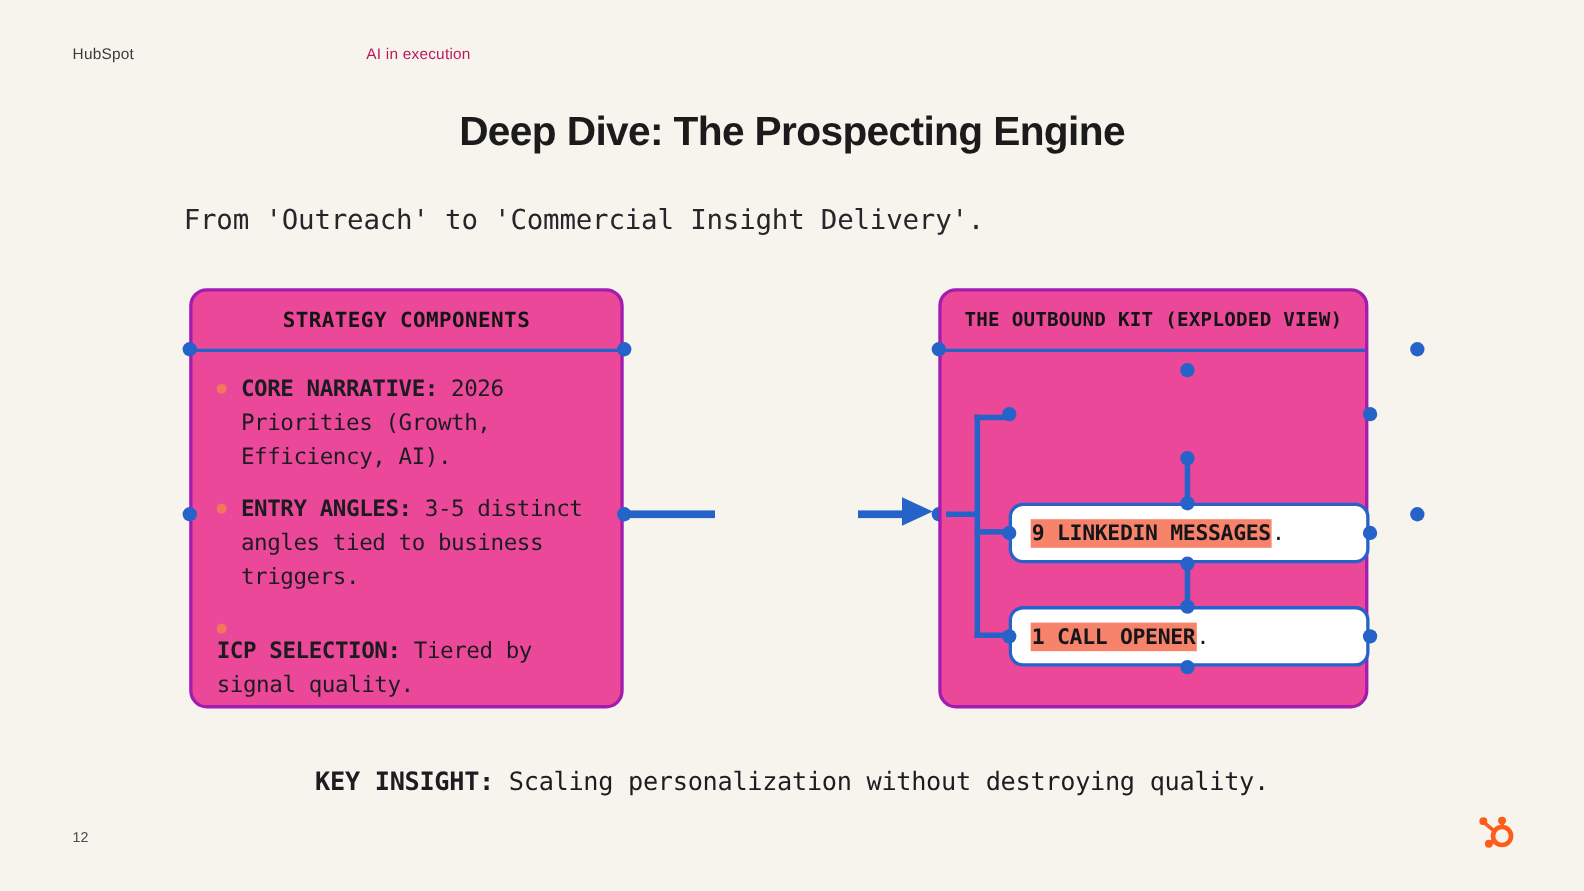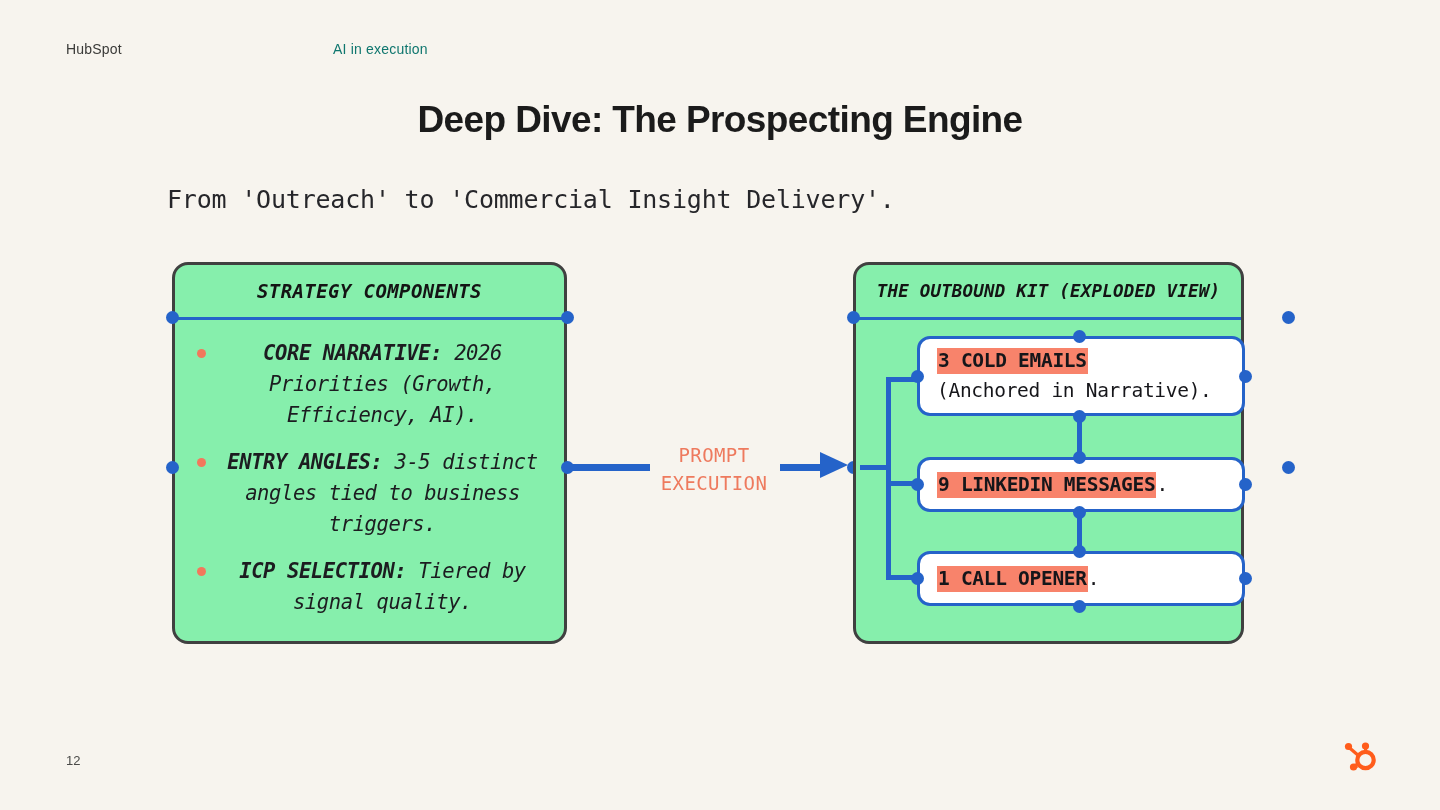--- a/index.html
+++ b/index.html
@@ -29,21 +29,21 @@
     font-size: 14px;
     color: #3a3a38;
     letter-spacing: .2px;
     text-align: right;
   }
   .hdr-section {
     position: absolute;
     left: 333px;
     top: 41px;
     font-size: 14px;
-    color: #0f766e;
+    color: #be185d;
     letter-spacing: .2px;
   }
 
   
   .title {
     position: absolute;
     left: 0;
     top: 99px;
     width: 1440px;
     text-align: center;
@@ -62,25 +62,24 @@
     font-family: "DejaVu Sans Mono", monospace;
     font-size: 25px;
     color: #26262a;
     letter-spacing: -0.2px;
     white-space: nowrap;
   }
 
   
   .panel {
     position: absolute;
-    border: 3px solid #404040;
+    border: 3px solid #a21caf;
     border-radius: 16px;
-    background: #86efac;
+    background: #ec4899;
     box-sizing: border-box;
-    font-style: italic;
   }
   .panel-left  { left: 172px; top: 262px; width: 395px; height: 382px; }
   .panel-right { left: 853px; top: 262px; width: 391px; height: 382px; }
 
   .panel-head {
     height: 55px;
     border-bottom: 3px solid #2563C9;
     display: flex;
     align-items: center;
     justify-content: center;
@@ -97,23 +96,22 @@
   .panel-right .panel-head-title { font-size: 17.5px; letter-spacing: 0.2px; }
 
   
   .bullets {
     padding: 18px 18px 0 22px;
   }
   .bullet {
     display: flex;
     align-items: flex-start;
     margin-bottom: 16px;
-    text-align: center;
-  }
-  .bullet:last-child { margin-bottom: 0; }
+  }
+  .bullet:last-child { margin-bottom: 0; flex-direction: column; }
   .dot {
     width: 9px;
     height: 9px;
     border-radius: 50%;
     background: #F2785C;
     margin-top: 11px;
     margin-right: 13px;
     flex: 0 0 auto;
   }
   .btext {
@@ -248,49 +246,39 @@
       </div>
     </div>
   </div>
 
   <div class="node" style="left:166px; top:311px;"></div>
   <div class="node" style="left:561px; top:311px;"></div>
   <div class="node" style="left:166px; top:461px;"></div>
   <div class="node" style="left:561px; top:461px;"></div>
 
   <div class="mid-line" style="left:567px; top:464px; width:83px; height:7px;"></div>
-  <div class="conn-label">
-    <div>PROMPT</div>
-    <div>EXECUTION</div>
-  </div>
   <div class="mid-line" style="left:780px; top:464px; width:45px; height:7px;"></div>
   <div class="arrowhead"></div>
   <div class="node" style="left:847px; top:461px;"></div>
 
   <div class="panel panel-right">
     <div class="panel-head">
       <div class="panel-head-title">THE OUTBOUND KIT (EXPLODED VIEW)</div>
     </div>
   </div>
 
   <div class="mid-line" style="left:886px; top:377px; width:5px; height:203px;"></div>
   <div class="mid-line" style="left:860px; top:465px; width:31px; height:5px;"></div>
   <div class="mid-line" style="left:886px; top:377px; width:35px; height:5px;"></div>
   <div class="mid-line" style="left:886px; top:481px; width:35px; height:5px;"></div>
   <div class="mid-line" style="left:886px; top:575px; width:35px; height:5px;"></div>
 
   <div class="mid-line" style="left:1077px; top:419px; width:5px; height:44px;"></div>
   <div class="mid-line" style="left:1077px; top:508px; width:5px; height:44px;"></div>
 
-  <div class="inner" style="left:917px; top:336px; width:328px; height:80px;">
-    <div class="inner-text">
-      <div><span class="hl">3 COLD EMAILS</span><span></span></div>
-      <div>(Anchored in Narrative).</div>
-    </div>
-  </div>
   <div class="node" style="left:1073px; top:330px;"></div>
   <div class="node" style="left:1073px; top:410px;"></div>
   <div class="node" style="left:911px; top:370px;"></div>
   <div class="node" style="left:1239px; top:370px;"></div>
 
   <div class="inner" style="left:917px; top:457px; width:328px; height:55px;">
     <div class="inner-text">
       <div><span class="hl">9 LINKEDIN MESSAGES</span><span>.</span></div>
     </div>
   </div>
@@ -306,20 +294,21 @@
   </div>
   <div class="node" style="left:1073px; top:545px;"></div>
   <div class="node" style="left:1073px; top:600px;"></div>
   <div class="node" style="left:911px; top:572px;"></div>
   <div class="node" style="left:1239px; top:572px;"></div>
 
   <div class="node" style="left:847px; top:311px;"></div>
   <div class="node" style="left:1282px; top:311px;"></div>
   <div class="node" style="left:1282px; top:461px;"></div>
 
+  <div class="key-insight"><b>KEY INSIGHT:</b><span> Scaling personalization without destroying quality.</span></div>
 
   <div class="page-num">12</div>
   <div class="logo">
     <svg viewBox="0 0 40 40" width="40" height="40" aria-hidden="true">
       <g fill="#FF5C1B">
         <circle cx="25.5" cy="24" r="8.2" fill="none" stroke="#FF5C1B" stroke-width="4.2"></circle>
         <circle cx="25.5" cy="10" r="3.6"></circle>
         <circle cx="8.5" cy="10.5" r="3.6"></circle>
         <circle cx="13.5" cy="31" r="3.6"></circle>
         <rect x="8.2" y="9.2" width="14.5" height="3.3" transform="rotate(40 8.2 10.8)"></rect>

